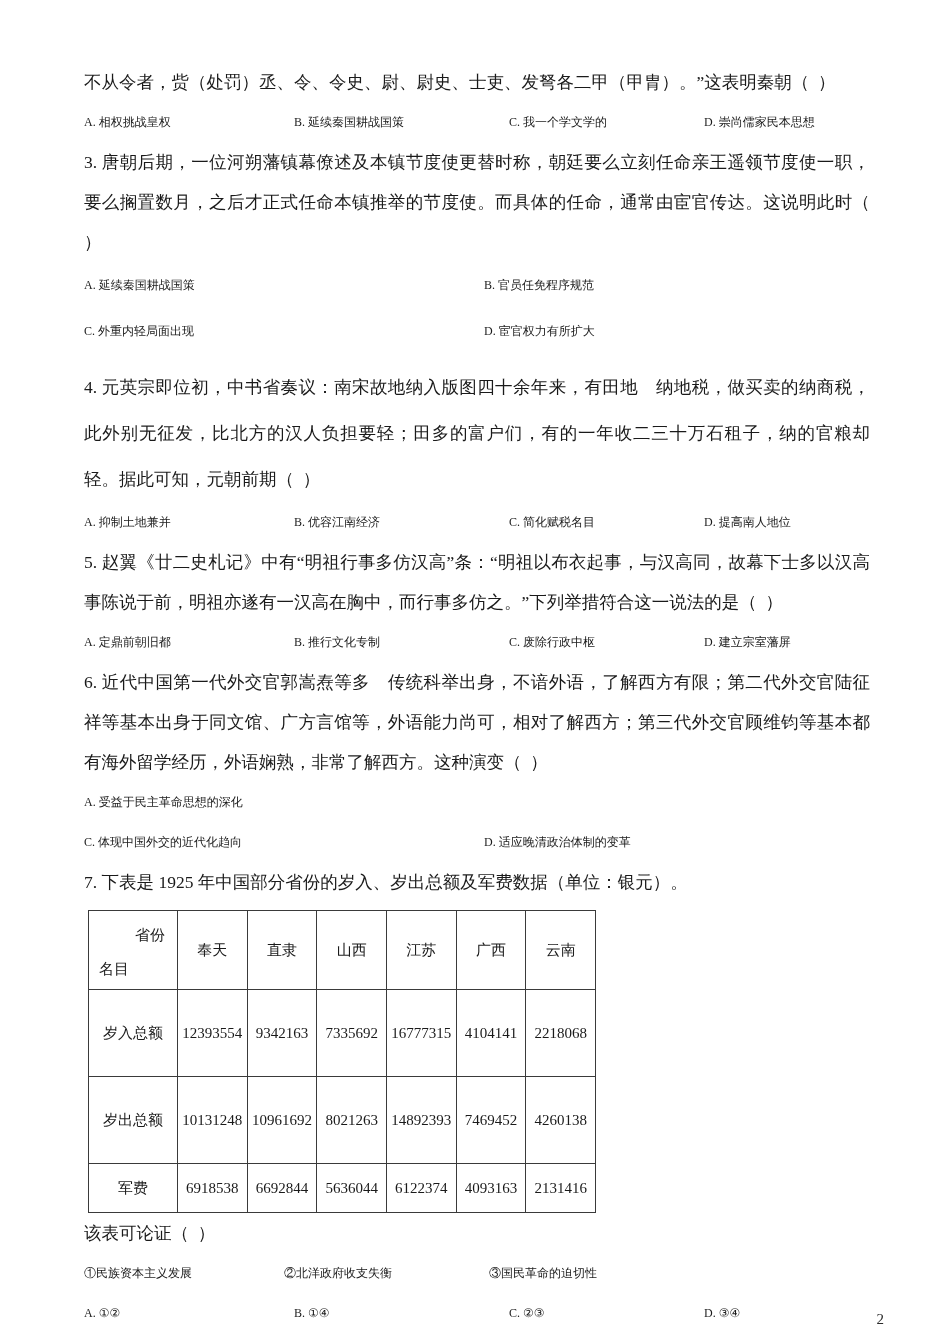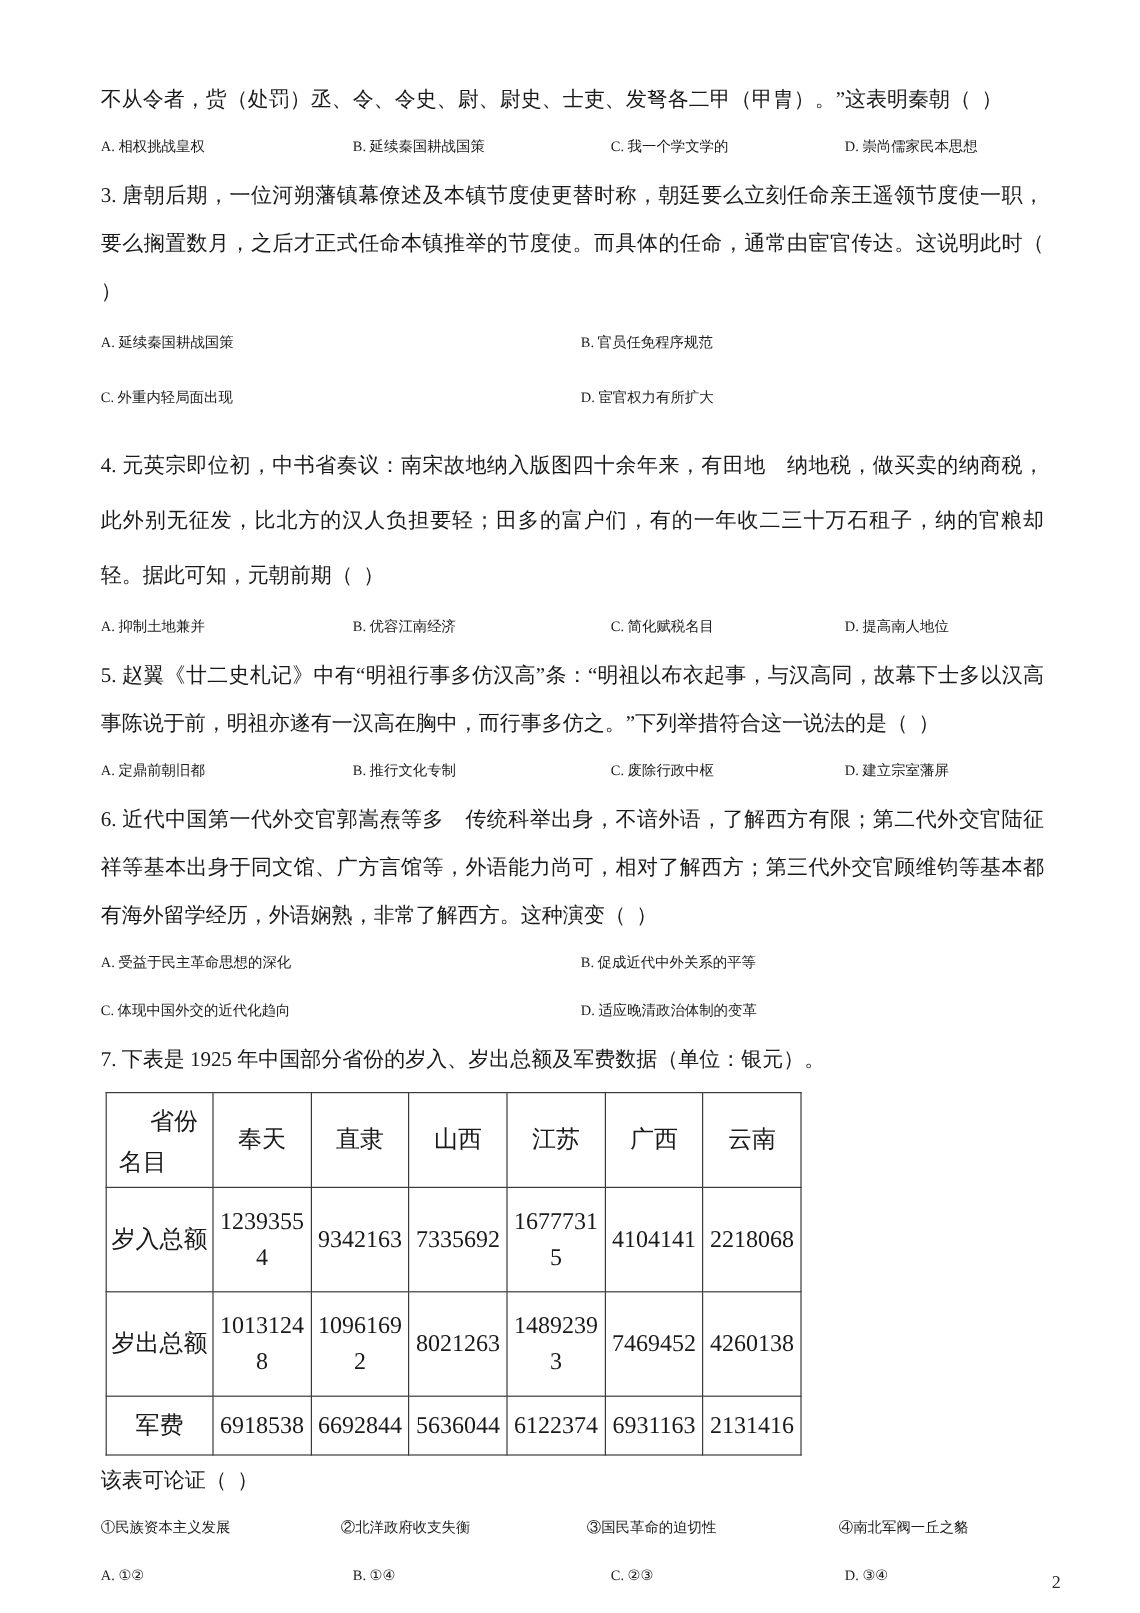--- a/index.html
+++ b/index.html
@@ -58,22 +58,22 @@
   .opt-circ > span:nth-child(3) { width: 210px; flex: 0 0 210px; }
   .opt-circ > span:nth-child(4) { flex: 1 1 auto; }
 
   .spacer-sm { height: 10px; }
 
   
   .tbl-wrap { margin: 8px 0 0 4px; }
   table.data {
     border-collapse: collapse;
     table-layout: fixed;
-    width: 580px;
-    font-size: 20px;
+    width: 508px;
+    font-size: 15px;
   }
   table.data td {
     border: 1px solid #3a3a3a;
     text-align: center;
     vertical-align: middle;
     padding: 2px 4px;
     line-height: 30px;
     word-break: break-all;
   }
   table.data td.rowhead {
@@ -149,21 +149,20 @@
   <div class="opt-row opt-4">
     <span>A. 定鼎前朝旧都</span>
     <span>B. 推行文化专制</span>
     <span>C. 废除行政中枢</span>
     <span>D. 建立宗室藩屏</span>
   </div>
 
   <p class="para">6. 近代中国第一代外交官郭嵩焘等多　传统科举出身，不谙外语，了解西方有限；第二代外交官陆征祥等基本出身于同文馆、广方言馆等，外语能力尚可，相对了解西方；第三代外交官顾维钧等基本都有海外留学经历，外语娴熟，非常了解西方。这种演变（  ）</p>
   <div class="opt-row opt-2">
     <span>A. 受益于民主革命思想的深化</span>
-    <span>B. 促成近代中外关系的平等</span>
   </div>
   <div class="opt-row opt-2">
     <span>C. 体现中国外交的近代化趋向</span>
     <span>D. 适应晚清政治体制的变革</span>
   </div>
 
   <p class="para">7. 下表是 1925 年中国部分省份的岁入、岁出总额及军费数据（单位：银元）。</p>
 
   <div class="tbl-wrap">
     <table class="data">
@@ -197,34 +196,33 @@
           <td>14892393</td>
           <td>7469452</td>
           <td>4260138</td>
         </tr>
         <tr class="small">
           <td class="rowhead">军费</td>
           <td>6918538</td>
           <td>6692844</td>
           <td>5636044</td>
           <td>6122374</td>
-          <td>6931163</td>
+          <td>4093163</td>
           <td>2131416</td>
         </tr>
       </tbody>
     </table>
   </div>
 
   <p class="para">该表可论证（  ）</p>
 
   <div class="opt-row opt-circ">
     <span>①民族资本主义发展</span>
     <span>②北洋政府收支失衡</span>
     <span>③国民革命的迫切性</span>
-    <span>④南北军阀一丘之貉</span>
   </div>
 
   <div class="opt-row opt-4">
     <span>A. ①②</span>
     <span>B. ①④</span>
     <span>C. ②③</span>
     <span>D. ③④</span>
   </div>
 
   <p class="para">8. 大学生杨静远曾坚持“我一个学文学的，对政治根本不发生兴趣”。1944 年豫湘桂战役后，她开始意识</p>

